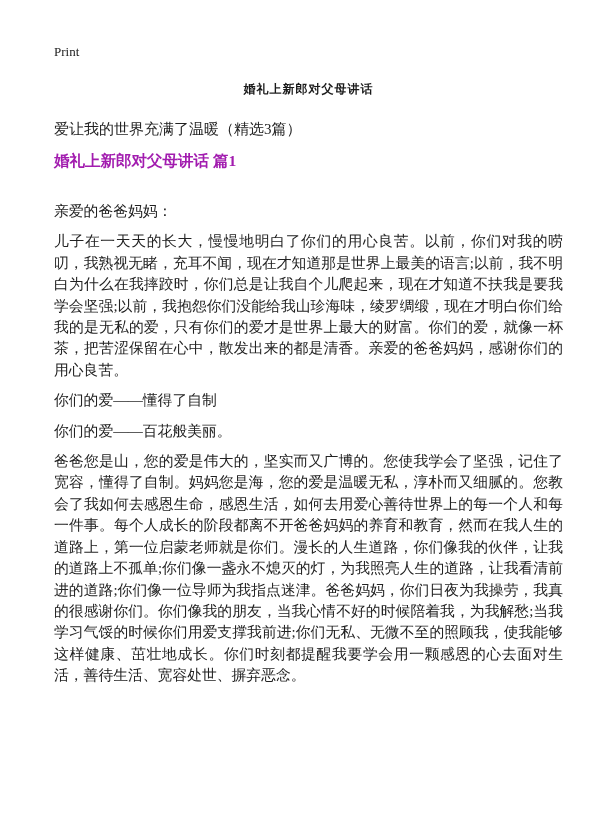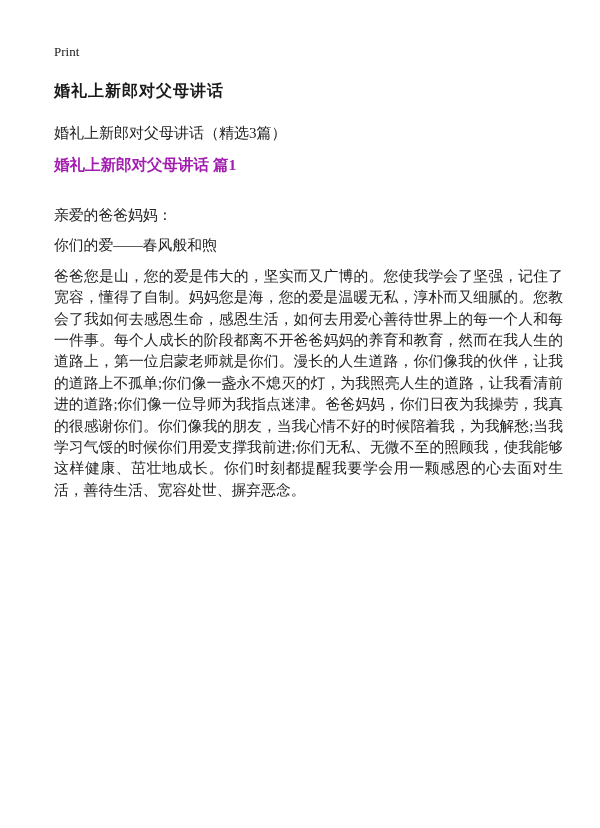--- a/index.html
+++ b/index.html
@@ -23,23 +23,23 @@
   }
   .print-label {
     font-size: 13px;
     line-height: 16px;
     margin: 0 0 21px 0;
     color: #222222;
     cursor: pointer;
     display: inline-block;
   }
   .doc-title {
-    font-size: 16px;
+    font-size: 12px;
     font-weight: 700;
-    text-align: left;
+    text-align: center;
     margin: 0 0 21px 0;
     letter-spacing: 1px;
     color: #1a1a1a;
   }
   .doc-subtitle {
     font-size: 15px;
     line-height: 21px;
     margin: 0 0 10px 0;
   }
   .section-heading {
@@ -64,28 +64,30 @@
 </style>
 </head>
 <body>
 
 <div class="page">
 
   <div class="print-label">Print</div>
 
   <h1 class="doc-title">婚礼上新郎对父母讲话</h1>
 
-  <p class="doc-subtitle">婚礼上新郎对父母讲话（精选3篇）</p>
+  <p class="doc-subtitle">爱让我的世界充满了温暖（精选3篇）</p>
 
   <h2 class="section-heading">婚礼上新郎对父母讲话 篇1</h2>
 
   <p class="body-text salutation">亲爱的爸爸妈妈：</p>
 
 
 
+  <p class="body-text">儿子在一天天的长大，慢慢地明白了你们的用心良苦。以前，你们对我的唠叨，我熟视无睹，充耳不闻，现在才知道那是世界上最美的语言;以前，我不明白为什么在我摔跤时，你们总是让我自个儿爬起来，现在才知道不扶我是要我学会坚强;以前，我抱怨你们没能给我山珍海味，绫罗绸缎，现在才明白你们给我的是无私的爱，只有你们的爱才是世界上最大的财富。你们的爱，就像一杯茶，把苦涩保留在心中，散发出来的都是清香。亲爱的爸爸妈妈，感谢你们的用心良苦。</p>
 
 
-  <p class="body-text">你们的爱——春风般和煦</p>
+  <p class="body-text">你们的爱——懂得了自制</p>
 
+  <p class="body-text">你们的爱——百花般美丽。</p>
 
   <p class="body-text">爸爸您是山，您的爱是伟大的，坚实而又广博的。您使我学会了坚强，记住了宽容，懂得了自制。妈妈您是海，您的爱是温暖无私，淳朴而又细腻的。您教会了我如何去感恩生命，感恩生活，如何去用爱心善待世界上的每一个人和每一件事。每个人成长的阶段都离不开爸爸妈妈的养育和教育，然而在我人生的道路上，第一位启蒙老师就是你们。漫长的人生道路，你们像我的伙伴，让我的道路上不孤单;你们像一盏永不熄灭的灯，为我照亮人生的道路，让我看清前进的道路;你们像一位导师为我指点迷津。爸爸妈妈，你们日夜为我操劳，我真的很感谢你们。你们像我的朋友，当我心情不好的时候陪着我，为我解愁;当我学习气馁的时候你们用爱支撑我前进;你们无私、无微不至的照顾我，使我能够这样健康、茁壮地成长。你们时刻都提醒我要学会用一颗感恩的心去面对生活，善待生活、宽容处世、摒弃恶念。</p>
 
 </div>
 
 </body></html>

